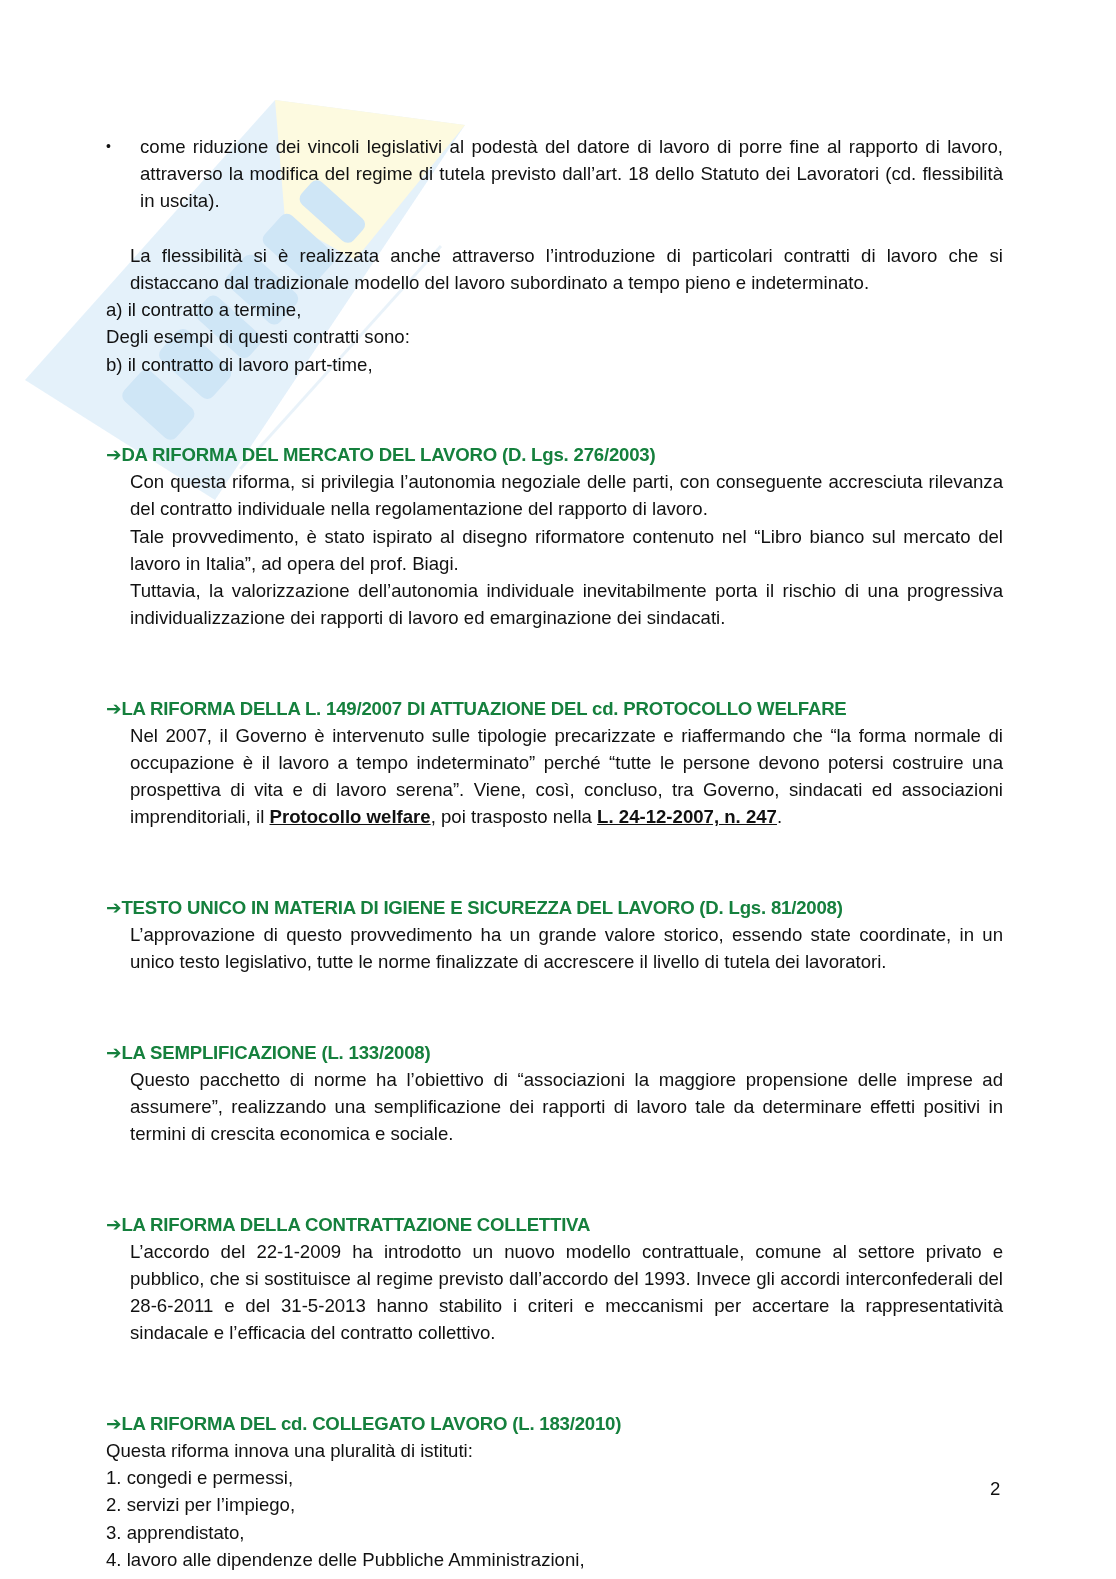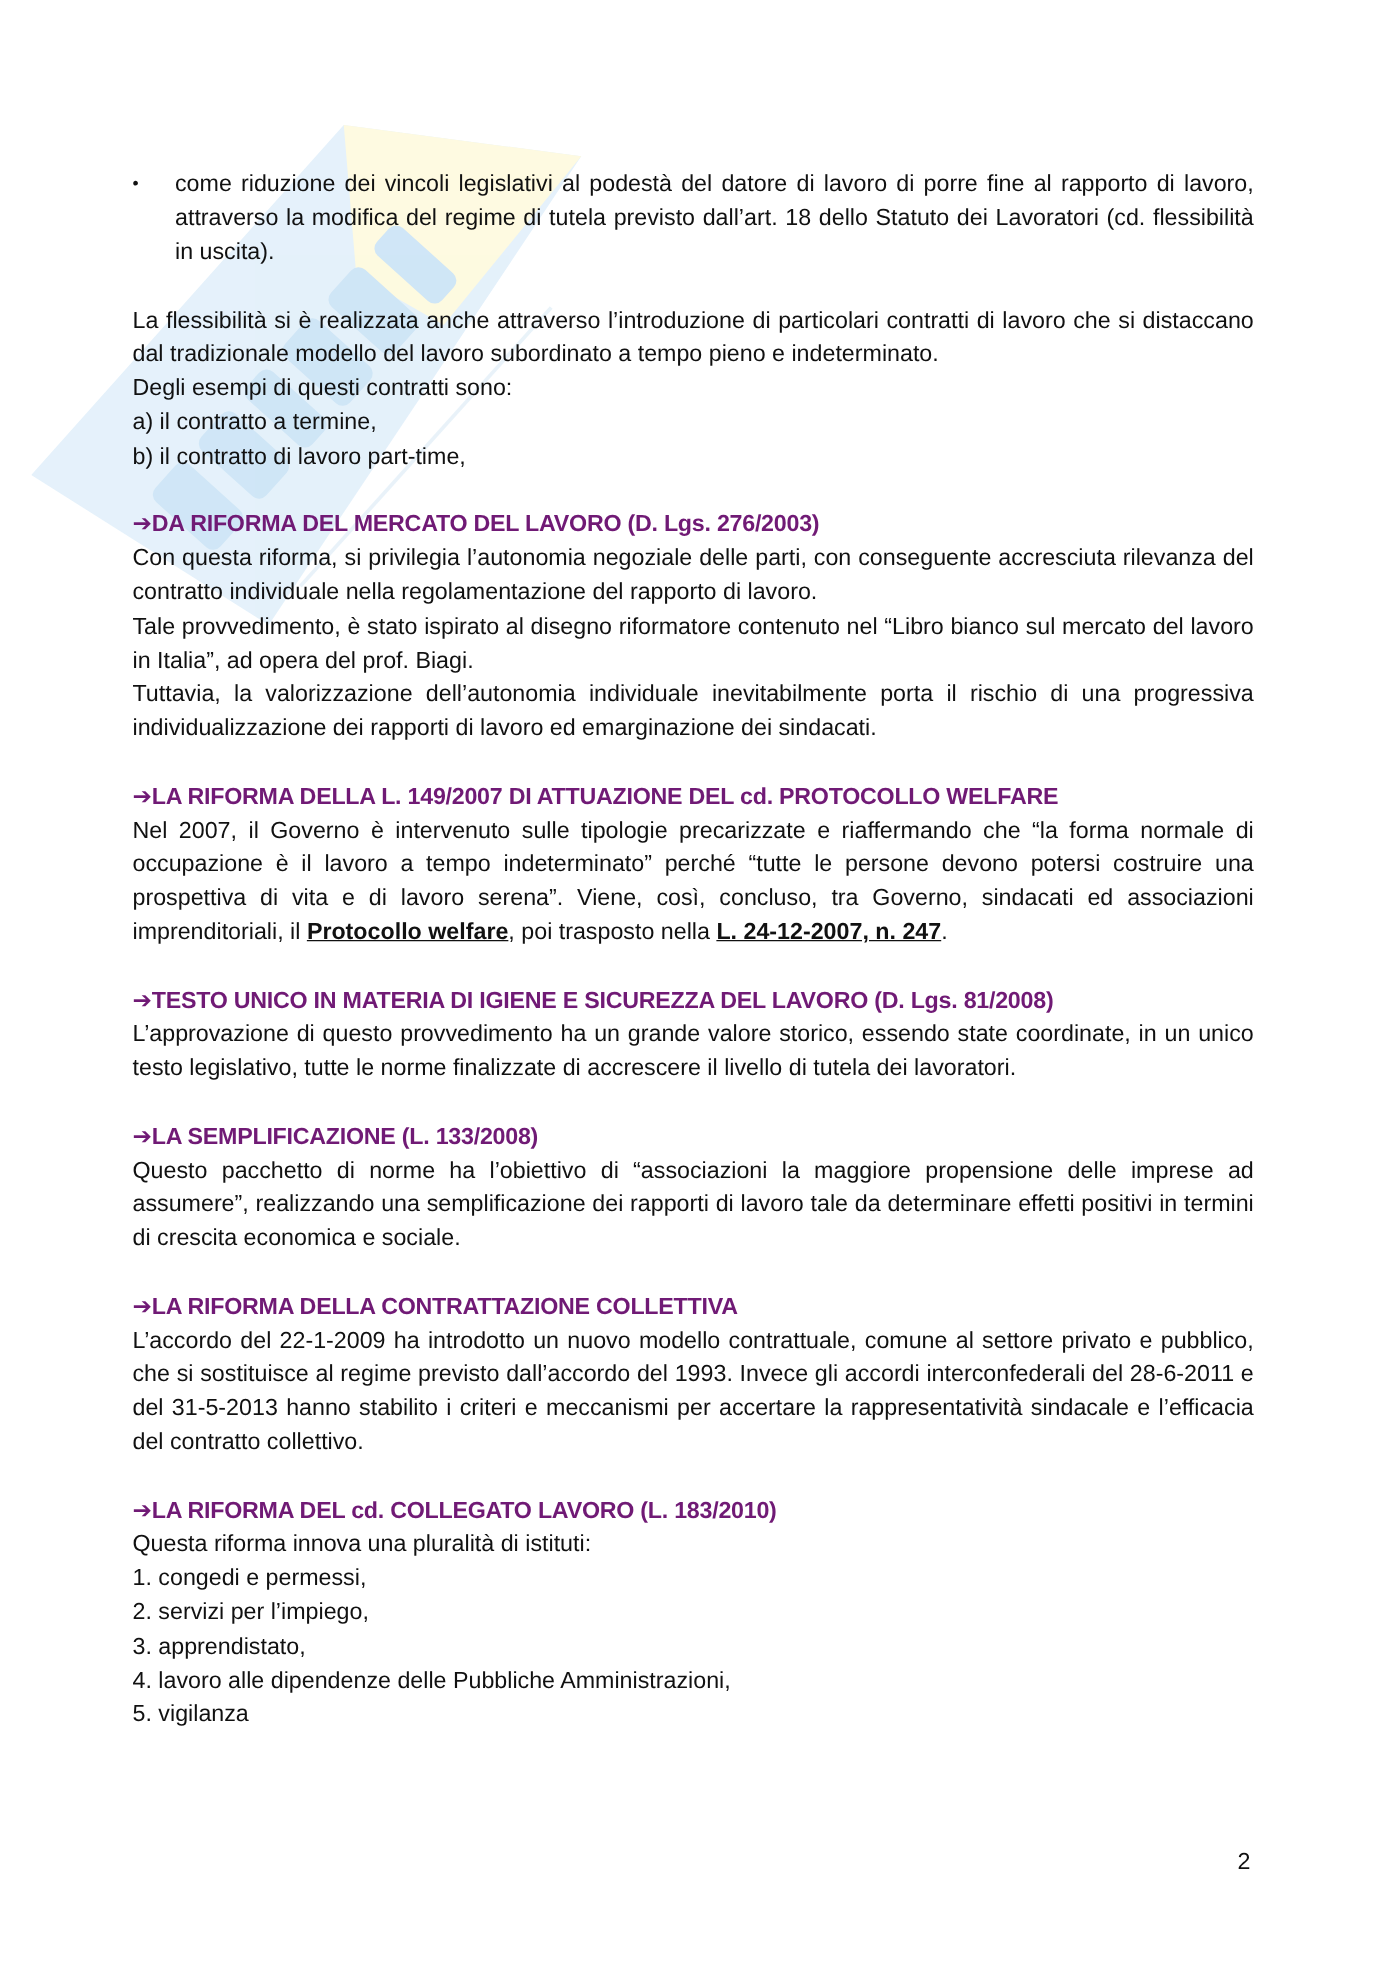--- a/index.html
+++ b/index.html
@@ -43,28 +43,30 @@
       position: absolute;
       left: 0;
       top: 0;
       font-size: 14px;
     }
     p {
       margin: 0;
     }
     .just {
       text-align: justify;
+      margin-left: 24px;
     }
     .gap {
       height: 27.2px;
     }
     .heading {
-      color: #701a75;
+      color: #15803d;
       font-weight: bold;
       letter-spacing: -0.2px;
+      margin-top: 36px;
     }
     .heading .arrow {
       display: inline-block;
       font-weight: bold;
     }
     b {
       font-weight: bold;
       text-decoration: underline;
     }
     .page-number {
@@ -99,22 +101,22 @@
 <div class="page">
 
   <div class="bullet-item">
     <span class="bullet">•</span>
     <span>come riduzione dei vincoli legislativi al podestà del datore di lavoro di porre fine al rapporto di lavoro, attraverso la modifica del regime di tutela previsto dall’art. 18 dello Statuto dei Lavoratori (cd. flessibilità in uscita).</span>
   </div>
 
   <div class="gap"></div>
 
   <p class="just">La flessibilità si è realizzata anche attraverso l’introduzione di particolari contratti di lavoro che si distaccano dal tradizionale modello del lavoro subordinato a tempo pieno e indeterminato.</p>
+  <p>a) il contratto a termine,</p>
   <p>Degli esempi di questi contratti sono:</p>
-  <p>a) il contratto a termine,</p>
   <p>b) il contratto di lavoro part-time,</p>
 
   <div class="gap"></div>
 
   <p class="heading"><span class="arrow">➔</span><span>DA RIFORMA DEL MERCATO DEL LAVORO (D. Lgs. 276/2003)</span></p>
   <p class="just">Con questa riforma, si privilegia l’autonomia negoziale delle parti, con conseguente accresciuta rilevanza del contratto individuale nella regolamentazione del rapporto di lavoro.</p>
   <p class="just">Tale provvedimento, è stato ispirato al disegno riformatore contenuto nel “Libro bianco sul mercato del lavoro in Italia”, ad opera del prof. Biagi.</p>
   <p class="just">Tuttavia, la valorizzazione dell’autonomia individuale inevitabilmente porta il rischio di una progressiva individualizzazione dei rapporti di lavoro ed emarginazione dei sindacati.</p>
 
   <div class="gap"></div>

